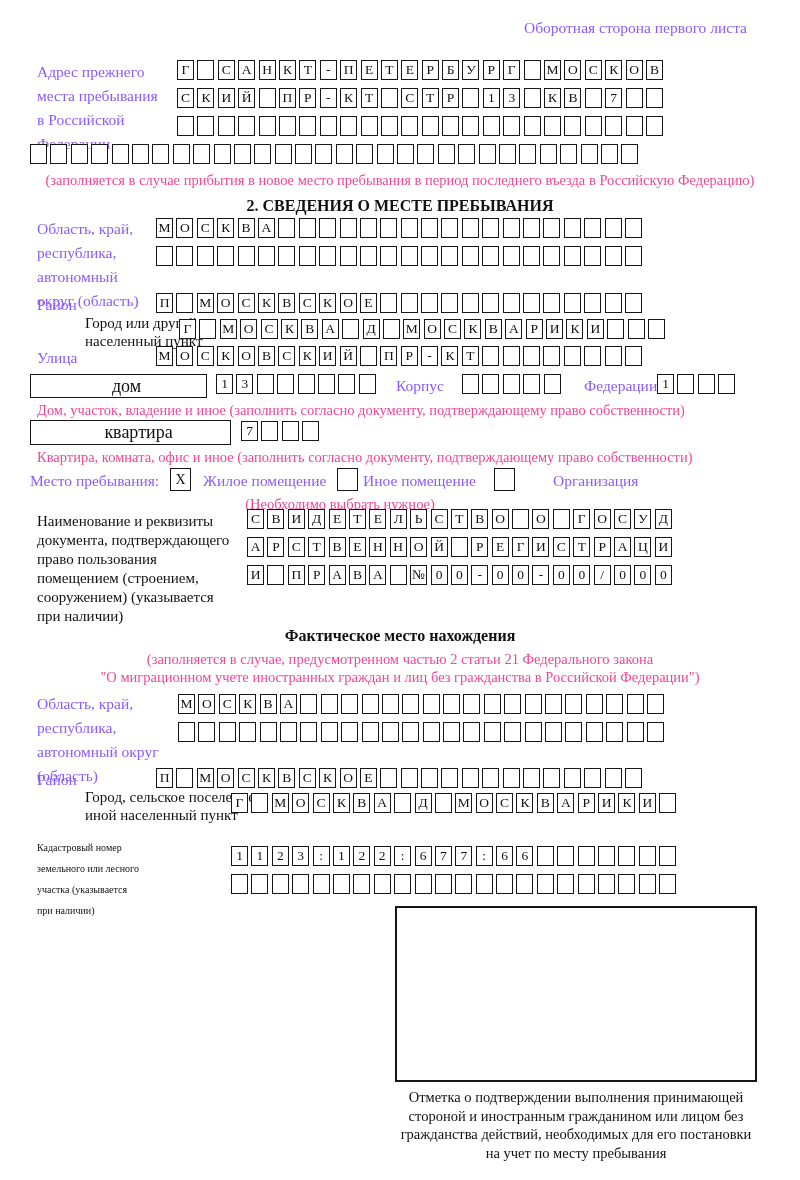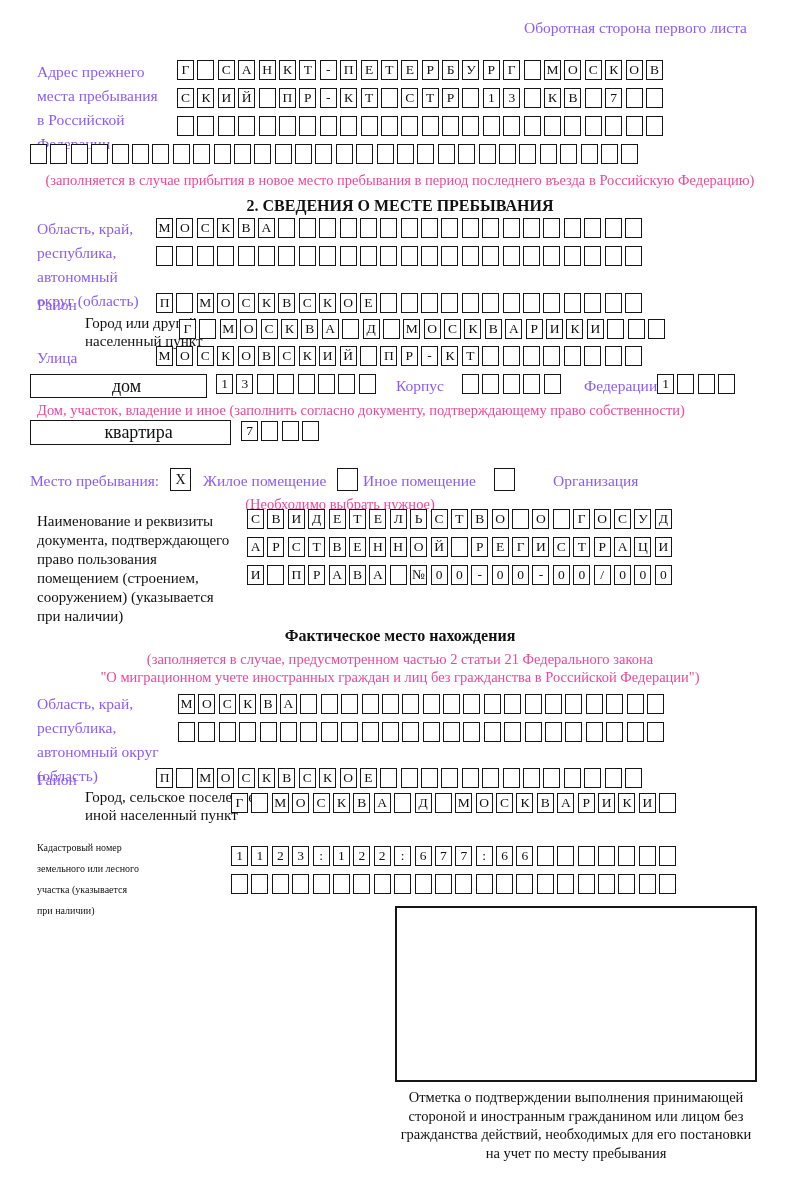--- a/index.html
+++ b/index.html
@@ -329,20 +329,21 @@
 
   <div class="abs labelbox" style="left:30px; top:420px; width:201px; height:25px;">
     <span>квартира</span>
   </div>
   <div class="abs cellrow" style="left:241px; top:421px;">
       <span class="cell">7</span>
       <span class="cell"></span>
       <span class="cell"></span>
       <span class="cell"></span>
     </div>
+  <div class="abs note" style="left:37px; top:449px;">Квартира, комната, офис и иное (заполнить согласно документу, подтверждающему право собственности)</div>
 
   <div class="abs lbl" style="left:30px; top:469px;">Место пребывания:</div>
   <div class="abs checkbox" style="left:170px; top:468px;">
     <span>X</span>
   </div>
   <div class="abs lbl" style="left:203px; top:469px;">Жилое помещение</div>
   <div class="abs checkbox" style="left:337px; top:468px;">
     <span></span>
   </div>
   <div class="abs lbl" style="left:363px; top:469px;">Иное помещение</div>

